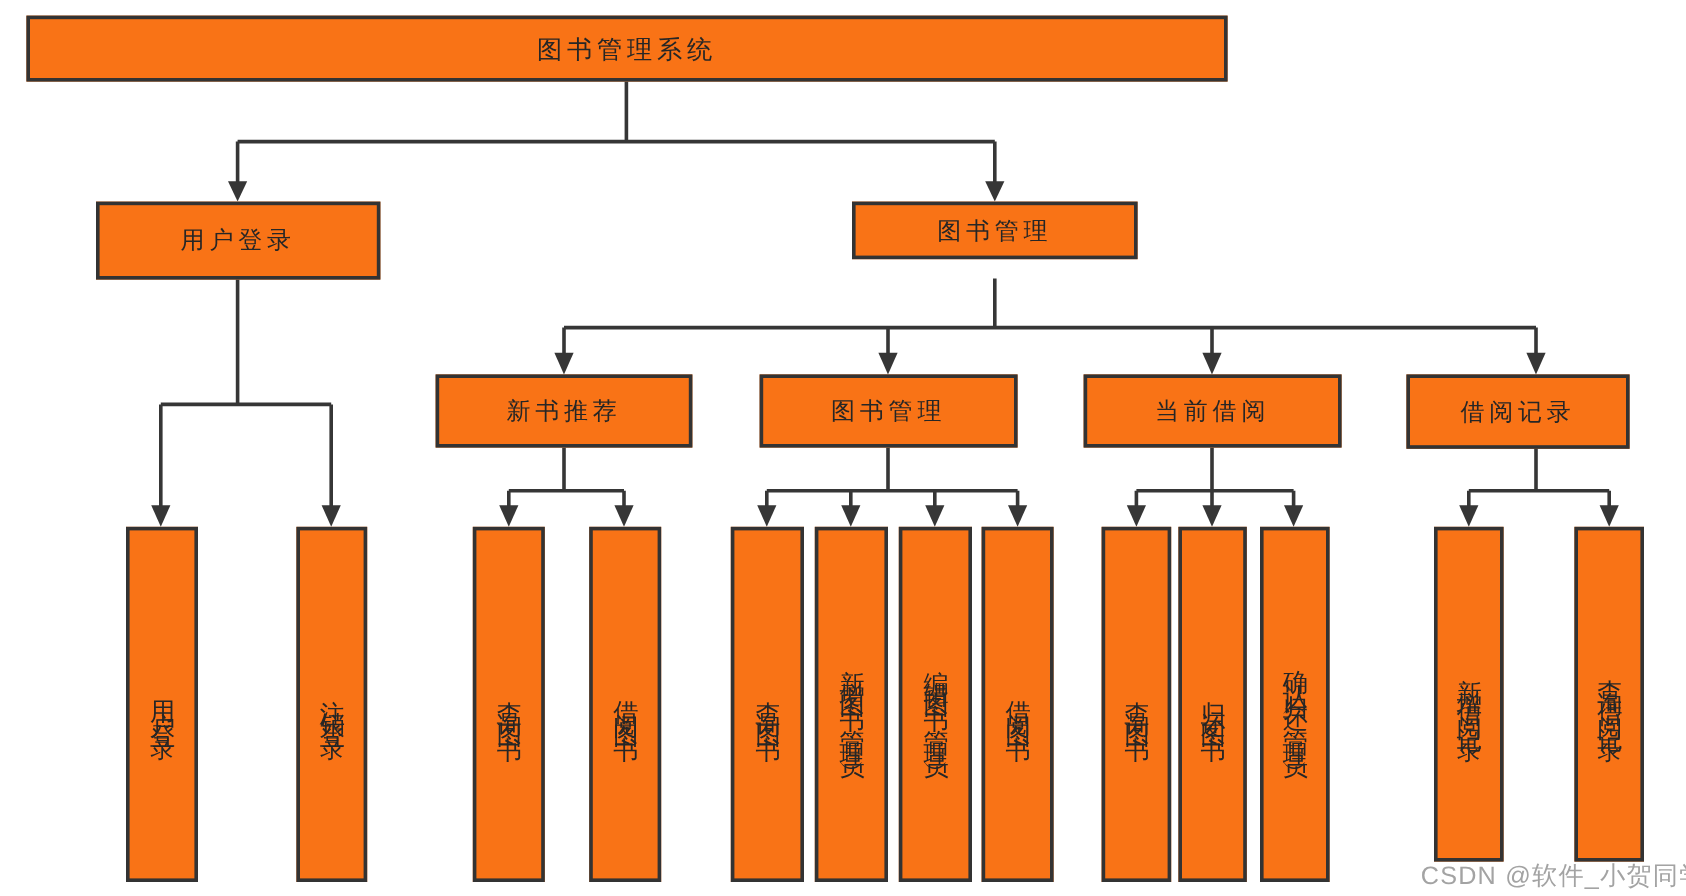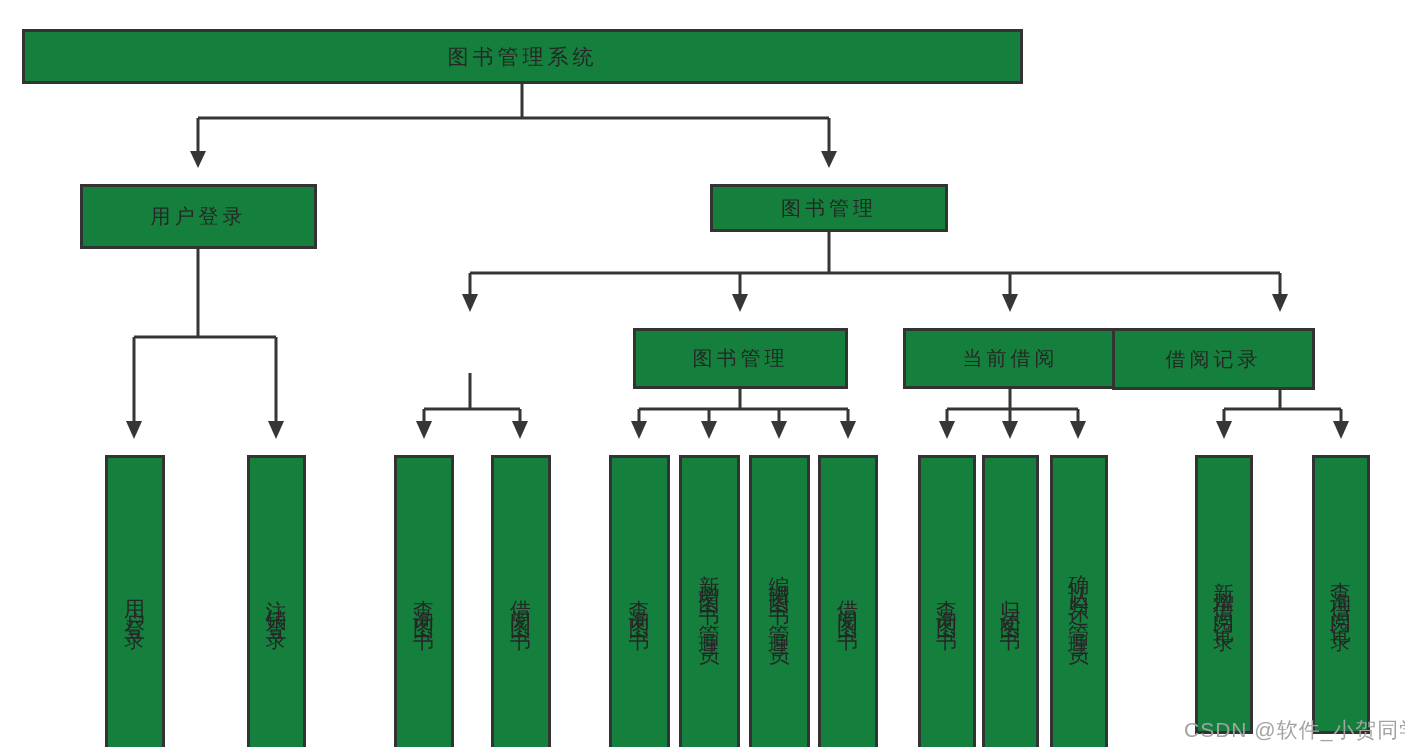--- a/index.html
+++ b/index.html
@@ -8,24 +8,23 @@
     width:1405px;height:747px;
     background:#ffffff;
     font-family:"Liberation Sans", sans-serif;
     overflow:hidden;
   }
   #wires{position:absolute;left:0;top:0;width:1405px;height:747px;}
   .node{
     position:absolute;
     box-sizing:border-box;
     border:3px solid #333333;
-    background:#15803d;
+    background:#f97316;
     display:flex;align-items:center;justify-content:center;
     color:#262626;
-    margin-top:16px;
   }
   .node.h span{
     font-size:20px;
     letter-spacing:4px;
     white-space:nowrap;
     color:#262626;
   }
   .node.root span{font-size:21px;}
   .node.v span{
     writing-mode:vertical-rl;
@@ -94,27 +93,30 @@
     <span>图书管理系统</span>
   </div>
 
   <div class="node h" style="left:80px;top:168px;width:237px;height:65px">
     <span>用户登录</span>
   </div>
   <div class="node h" style="left:710px;top:168px;width:238px;height:48px">
     <span>图书管理</span>
   </div>
 
+  <div class="node h" style="left:363px;top:312px;width:214px;height:61px">
+    <span>新书推荐</span>
+  </div>
   <div class="node h" style="left:633px;top:312px;width:215px;height:61px">
     <span>图书管理</span>
   </div>
   <div class="node h" style="left:903px;top:312px;width:215px;height:61px">
     <span>当前借阅</span>
   </div>
-  <div class="node h" style="left:1112px;top:312px;width:203px;height:62px">
+  <div class="node h" style="left:1172px;top:312px;width:186px;height:62px">
     <span>借阅记录</span>
   </div>
 
   <div class="node v" style="left:105px;top:439px;width:60px;height:296px">
     <span>用户登录</span>
   </div>
   <div class="node v" style="left:247px;top:439px;width:59px;height:296px">
     <span>注销登录</span>
   </div>
 

